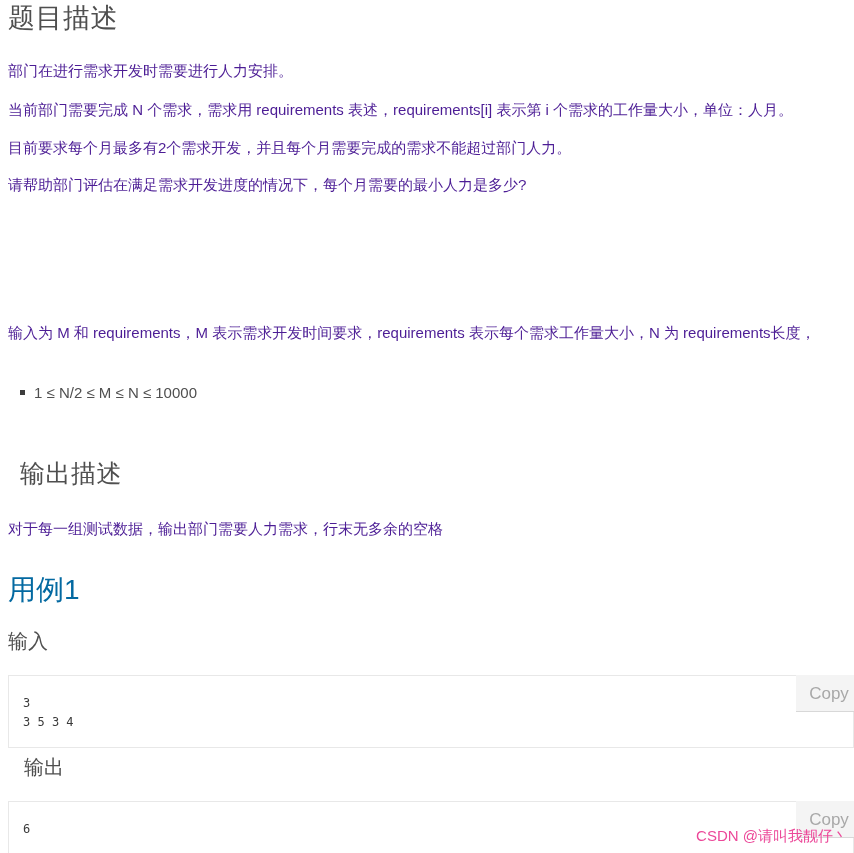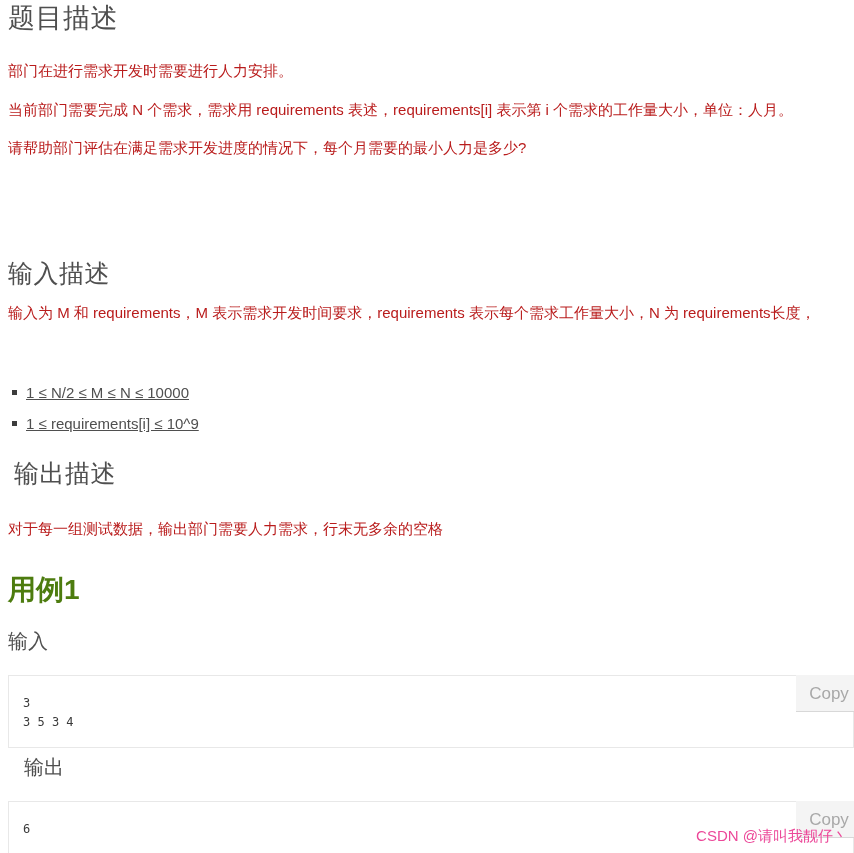--- a/index.html
+++ b/index.html
@@ -38,46 +38,46 @@
     line-height: 1.25;
     font-weight: 400;
     color: #4f4f4f;
     margin: 0;
     padding: 0 0 0 8px;
     letter-spacing: 0.5px;
   }
   .h-case {
     font-size: 28px;
     line-height: 1.25;
-    font-weight: 700;
-    color: #4d7c0f;
+    font-weight: 400;
+    color: #0369a1;
     margin: 0;
     padding: 0 0 0 8px;
   }
   .h-io {
     font-size: 20px;
     line-height: 1.25;
     font-weight: 400;
     color: #4f4f4f;
     margin: 0;
     padding: 0 0 0 8px;
   }
 
   
   .para {
     font-size: 15px;
     line-height: 1.7;
-    color: #b91c1c;
+    color: #4c1d95;
     margin: 0;
     padding: 0 0 0 8px;
     max-width: 846px;
   }
   .para-block { margin: 0; padding: 0; }
   .para-block .para { margin-bottom: 13px; }
-  .para-block .para:last-child { margin-bottom: 18px; }
+  .para-block .para:last-child { margin-bottom: 18px; font-family: Liberation Mono, monospace; }
 
   
   ul.blist {
     list-style: none;
     margin: 0;
     padding: 0;
   }
   ul.blist li {
     position: relative;
     font-size: 15px;
@@ -159,46 +159,40 @@
 <div class="page">
 
   <div class="at" style="top:2px;left:0;width:854px;">
     <h2 class="h-main">题目描述</h2>
   </div>
 
   <div class="at" style="top:58px;left:0;width:854px;">
     <div class="para-block">
       <p class="para">部门在进行需求开发时需要进行人力安排。</p>
       <p class="para">当前部门需要完成 N 个需求，需求用 requirements 表述，requirements[i] 表示第 i 个需求的工作量大小，单位：人月。</p>
+      <p class="para">目前要求每个月最多有2个需求开发，并且每个月需要完成的需求不能超过部门人力。</p>
       <p class="para">请帮助部门评估在满足需求开发进度的情况下，每个月需要的最小人力是多少?</p>
     </div>
   </div>
 
-  <div class="at" style="top:258px;left:0;width:854px;">
-    <h2 class="h-sec">输入描述</h2>
-  </div>
-
-  <div class="at" style="top:300px;left:0;width:854px;">
+
+  <div class="at" style="top:320px;left:0;width:854px;">
     <p class="para">输入为 M 和 requirements，M 表示需求开发时间要求，requirements 表示每个需求工作量大小，N 为 requirements长度，</p>
   </div>
 
-  <div class="at" style="top:381px;left:0;width:752px;text-decoration:underline;">
+  <div class="at" style="top:381px;left:8px;width:752px;">
     <ul class="blist">
       <li>
         <span class="sq"></span>
         <span>1 ≤ N/2 ≤ M ≤ N ≤ 10000</span>
       </li>
-      <li>
-        <span class="sq"></span>
-        <span>1 ≤ requirements[i] ≤ 10^9</span>
-      </li>
     </ul>
   </div>
 
-  <div class="at" style="top:458px;left:6px;width:762px;">
+  <div class="at" style="top:458px;left:12px;width:762px;">
     <h2 class="h-sec">输出描述</h2>
   </div>
 
   <div class="at" style="top:516px;left:0;width:854px;">
     <p class="para">对于每一组测试数据，输出部门需要人力需求，行末无多余的空格</p>
   </div>
 
   <div class="at" style="top:572px;left:0;width:854px;">
     <h2 class="h-case">用例1</h2>
   </div>

